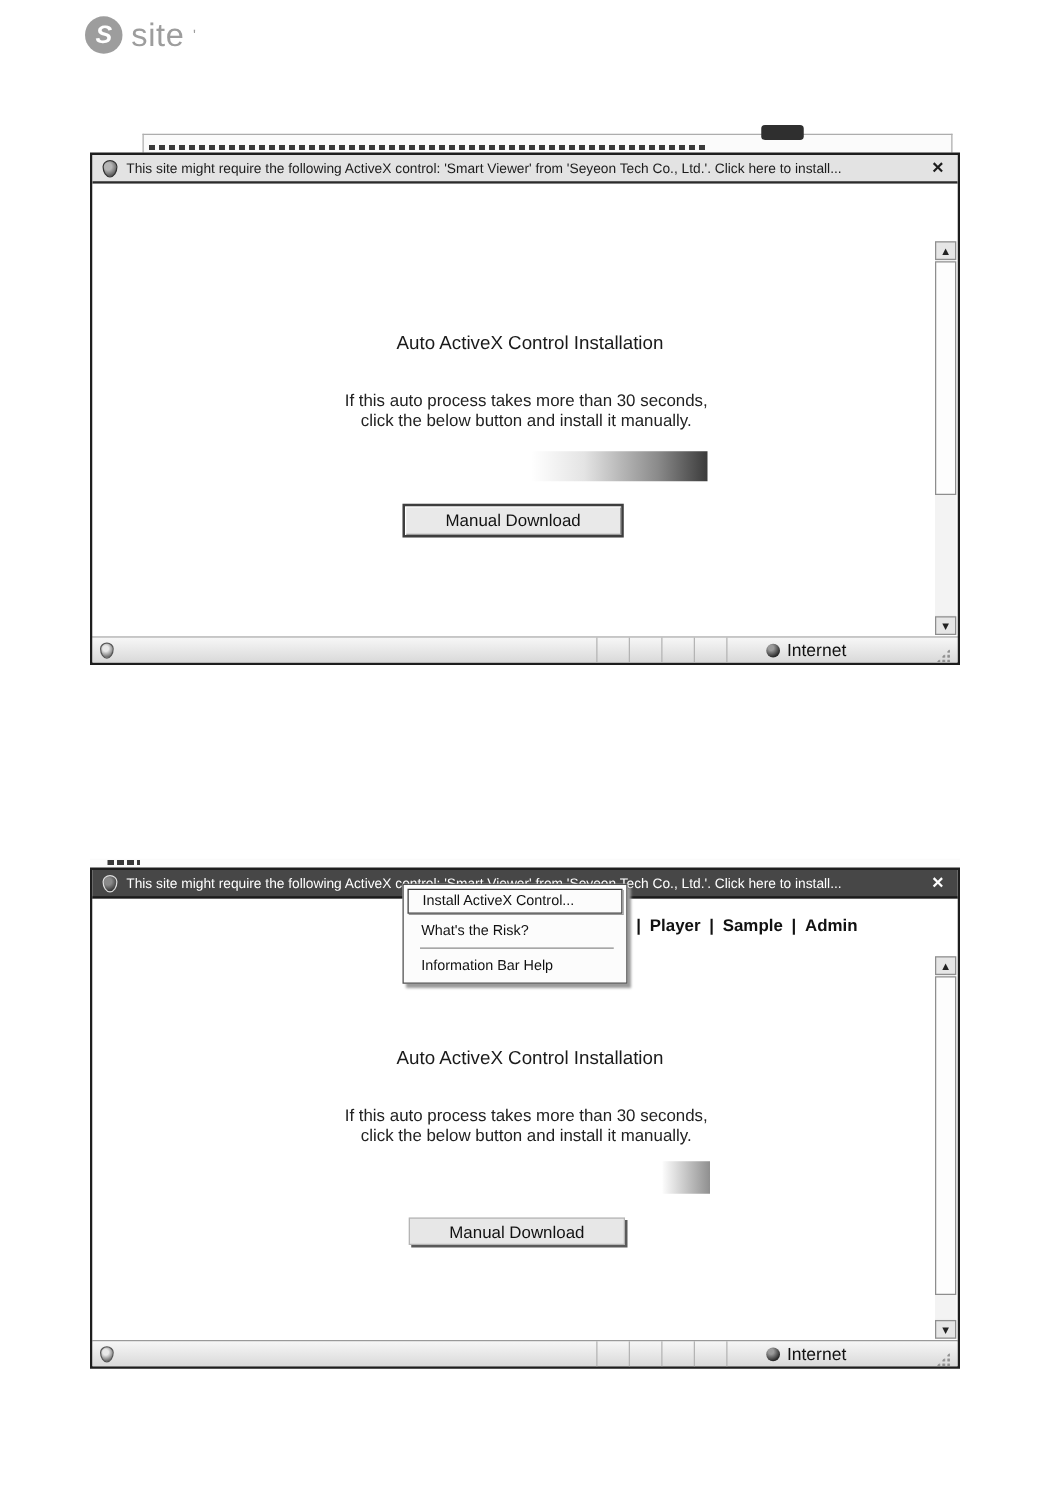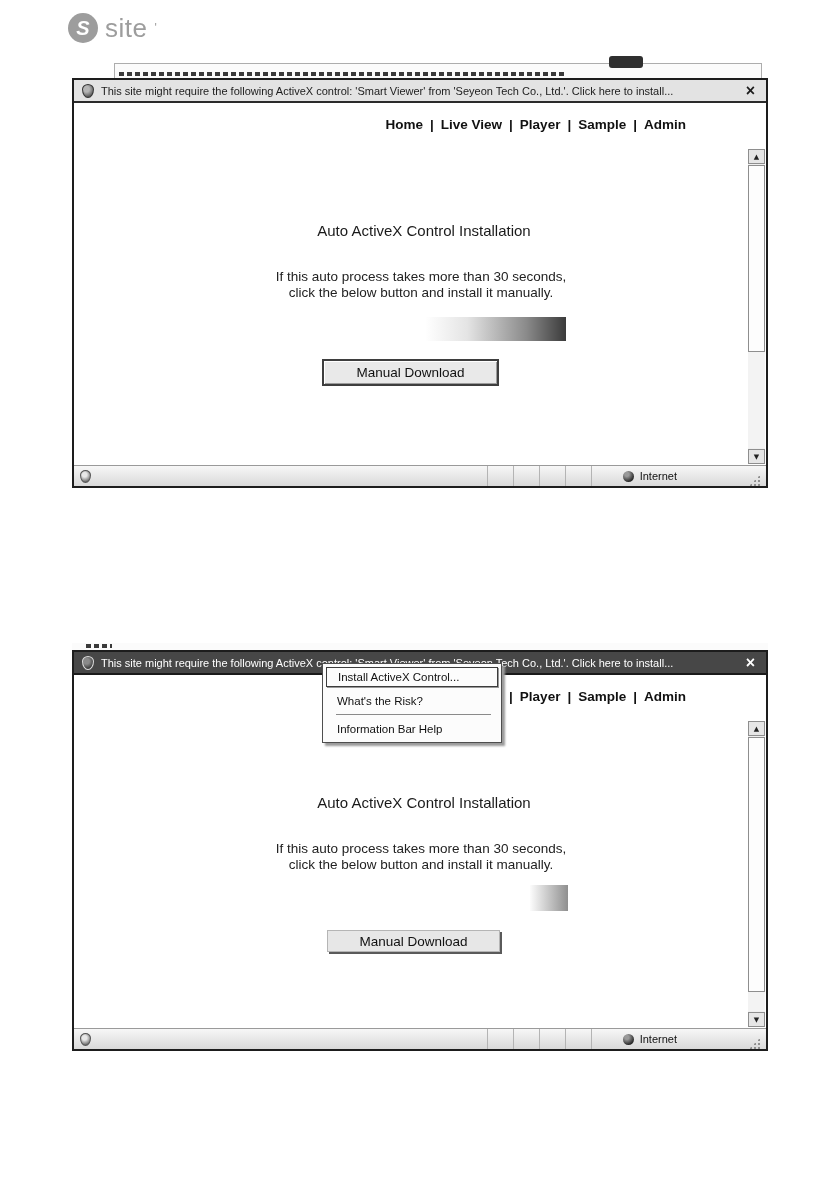--- a/index.html
+++ b/index.html
@@ -12,21 +12,21 @@
   .logo { position:absolute; left:68px; top:13px; display:flex; align-items:center; gap:7px; }
   .logo-circle {
     width:30px; height:30px; border-radius:50%; background:#9d9d9d; color:#ffffff;
     display:flex; align-items:center; justify-content:center;
     font-size:20px; font-weight:bold; font-style:italic; line-height:1;
   }
   .logo-text { color:#9d9d9d; font-size:26px; letter-spacing:0.5px; line-height:1; }
   .logo-mark { color:#9d9d9d; font-size:12px; vertical-align:top; line-height:1; }
 
   
-  .fig { position:absolute; left:72px; width:696px; }
+  .fig { position:absolute; left:72px; width:696px;margin-top:44px; }
   #fig1 { top:63px;  height:425px; }
   #fig2 { top:643px; height:408px; }
 
   .strip { position:absolute; top:0; left:42px; right:6px; height:16px;
            border:1px solid #adadad; border-bottom:none; background:#fbfbfb; }
   .strip-dash { position:absolute; left:4px; top:8px; height:4px; width:448px;
            background:repeating-linear-gradient(to right,#3a3a3a 0 5px,transparent 5px 8px); }
   .strip-blob { position:absolute; left:537px; top:-7px; width:34px; height:12px;
            background:#2f2f2f; border-radius:3px; }
   #fig2 .strip { height:7px; left:0; right:0; border:none; }
@@ -84,21 +84,21 @@
   .dl-btn { position:absolute; font-size:13.5px; color:#111111; display:flex;
             align-items:center; justify-content:center; box-sizing:border-box; }
   #fig1 .dl-btn { left:248px; top:256px; width:177px; height:27px; background:#e9e9e9;
       border:2px solid #3e3e3e; box-shadow:inset 1px 1px 0 #ffffff, inset -1px -1px 0 #9c9c9c; }
   #fig2 .dl-btn { left:253px; top:255px; width:173px; height:22px; background:#e7e7e7;
       border:1px solid #b5b5b5; box-shadow:2px 2px 0 #5a5a5a; }
 
   
   .statusbar { flex:0 0 20px; display:flex; align-items:center; gap:6px; padding:0 6px;
                background:linear-gradient(#f7f7f7,#d9d9d9); border-top:1px solid #9a9a9a;
-               font-size:11px; color:#111111; }
+               font-size:14px; color:#111111; }
   .status-shield { width:11px; height:13px; flex:0 0 11px; box-sizing:border-box;
             background:radial-gradient(circle at 40% 35%, #e8e8e8 0 25%, #6a6a6a 78%);
             border:1px solid #555555; border-radius:50% 50% 50% 50% / 38% 38% 62% 62%; }
   .status-seps { margin-left:auto; display:flex; align-self:stretch; }
   .status-sep { width:25px; border-left:1px solid #b4b4b4; }
   .globe { width:11px; height:11px; border-radius:50%;
            background:radial-gradient(circle at 35% 30%, #9a9a9a 0 20%, #2c2c2c 70%); }
   .zone-gap { width:60px; }
   .grip { width:11px; height:11px; align-self:flex-end;
           background-image:radial-gradient(circle, #8f8f8f 1px, transparent 1.5px);
@@ -130,23 +130,20 @@
   <div class="strip-blob"></div>
 
   <div class="window">
     <div class="infobar">
       <span class="shield"></span>
       <span class="infobar-text">This site might require the following ActiveX control: 'Smart Viewer' from 'Seyeon Tech Co., Ltd.'. Click here to install...</span>
       <span class="infobar-close">×</span>
     </div>
 
     <div class="content">
-      <div class="nav">
-        <span>Home</span><span class="pipe">|</span><span>Live View</span><span class="pipe">|</span><span>Player</span><span class="pipe">|</span><span>Sample</span><span class="pipe">|</span><span>Admin</span>
-      </div>
 
       <div class="heading">Auto ActiveX Control Installation</div>
       <div class="instructions">
         <div>If this auto process takes more than 30 seconds,</div>
         <div>click the below button and install it manually.</div>
       </div>
       <div class="progress"></div>
       <div class="dl-btn">Manual Download</div>
 
       <div class="scrollbar">

